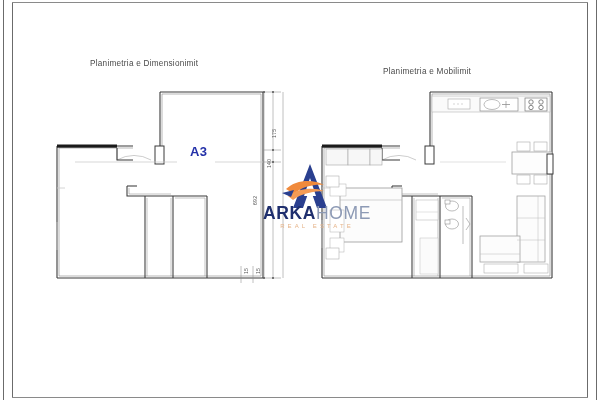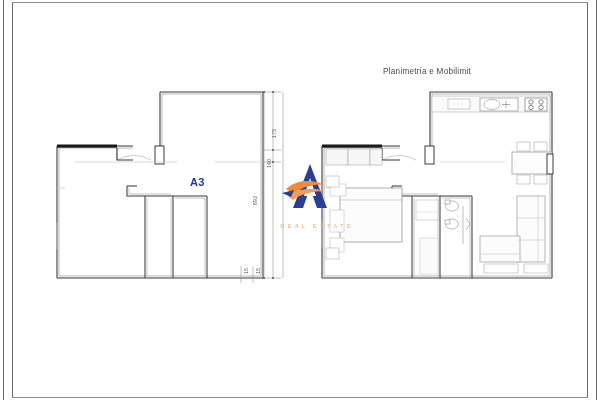--- a/index.html
+++ b/index.html
@@ -37,22 +37,22 @@
 
   
   .plan { position: absolute; }
   #plan-left  { left: 55px;  top: 88px; width: 235px; height: 195px; }
   #plan-right { left: 320px; top: 88px; width: 245px; height: 195px; }
   .plan svg { display: block; }
 
   
   #a3-tag {
     position: absolute;
-    left: 190px; top: 176px;
-    font-size: 11px;
+    left: 190px; top: 144px;
+    font-size: 13px;
     font-weight: bold;
     color: #2330a8;
     letter-spacing: .3px;
   }
 
   
   .dim {
     position: absolute;
     font-size: 5.2px;
     color: #555;
@@ -96,20 +96,21 @@
 
 <div id="page">
 
   <div class="sheet-rule rule-outer-l"></div>
   <div class="sheet-rule rule-inner-l"></div>
   <div class="sheet-rule rule-outer-r"></div>
   <div class="sheet-rule rule-inner-r"></div>
   <div class="sheet-rule rule-top"></div>
   <div class="sheet-rule rule-bottom"></div>
 
+  <div id="title-left" class="plan-title">Planimetria e Dimensionimit</div>
   <div id="title-right" class="plan-title">Planimetria e Mobilimit</div>
 
   <div id="plan-left" class="plan">
     <svg width="235" height="195" viewBox="0 0 235 195">
       <g fill="none" stroke="#3a3a3a" stroke-width="1.1">
 
         <path d="M105 4 L208 4"></path>
         <path d="M105 4 L105 72"></path>
         <path d="M208 4 L208 190"></path>
 
@@ -362,16 +363,19 @@
   <div id="watermark">
     <svg id="wm-mark" viewBox="0 0 60 46">
 
       <path d="M30 1 L47 45 L37 45 L30 25 L23 45 L13 45 Z" fill="#2a3f8f"></path>
       <path d="M30 15 L36 33 L24 33 Z" fill="#ffffff"></path>
 
       <path d="M6 26 C16 16, 34 16, 44 22 C36 21, 22 23, 14 31 Z" fill="#f08a3c"></path>
       <path d="M8 33 C18 25, 34 24, 44 28 C34 28, 20 31, 13 37 Z" fill="#f49b55"></path>
       <path d="M2 30 L14 27 L11 34 Z" fill="#2a3f8f"></path>
     </svg>
+    <div id="wm-word">
+      <span class="arka">ARKA</span><span class="home">HOME</span>
+    </div>
     <div id="wm-sub">REAL ESTATE</div>
   </div>
 
 </div>
 
 </body></html>

